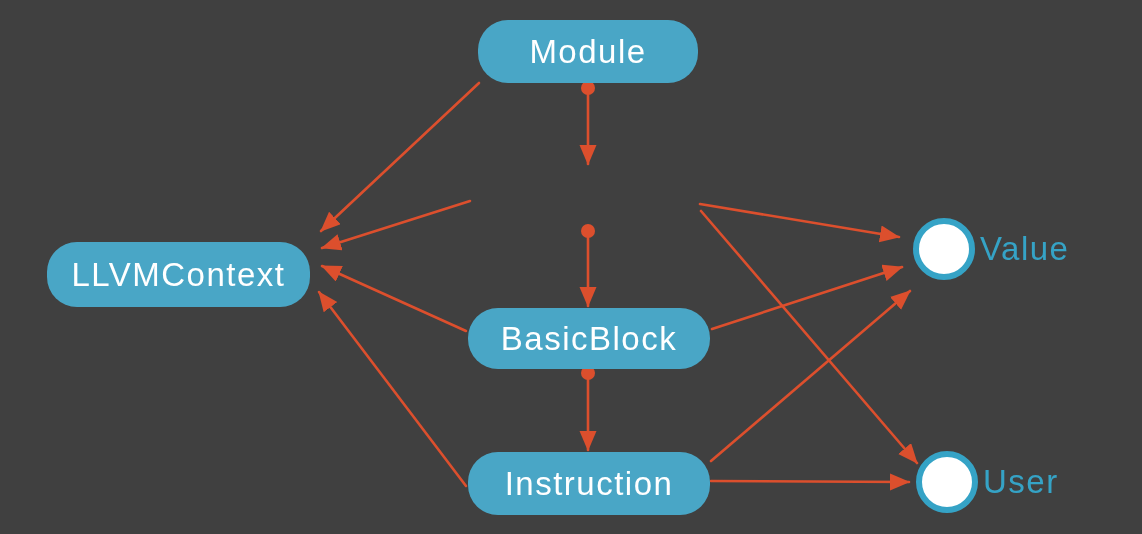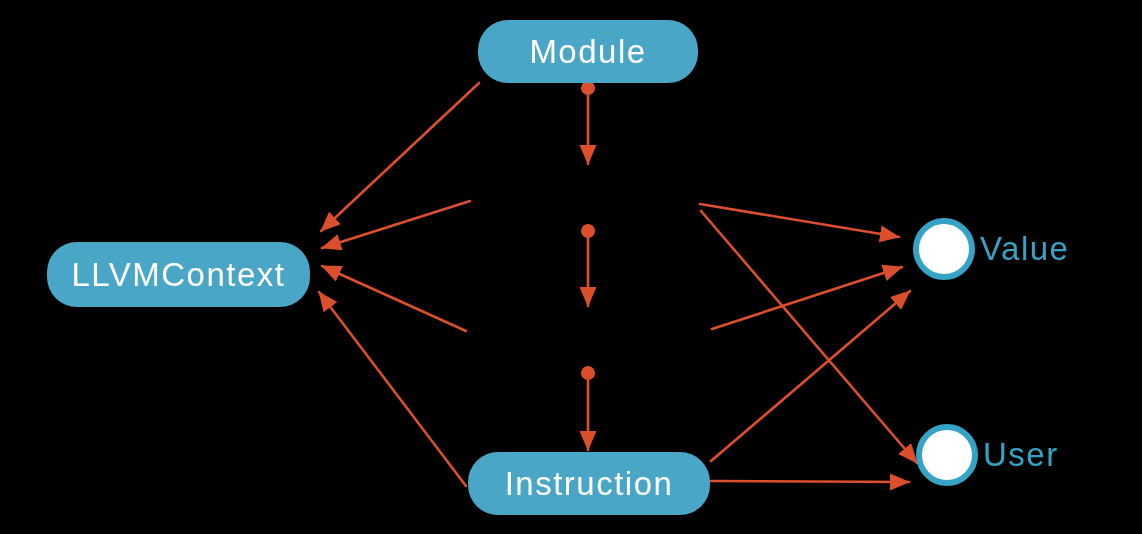--- a/index.html
+++ b/index.html
@@ -4,21 +4,21 @@
 <style>
   html, body {
     margin: 0;
     padding: 0;
     background: #ffffff;
   }
   .canvas {
     position: relative;
     width: 1142px;
     height: 534px;
-    background: #000000;
+    background: #404040;
     overflow: hidden;
     font-family: "Liberation Sans", sans-serif;
   }
   #edges-svg {
     position: absolute;
     left: 0;
     top: 0;
     width: 1142px;
     height: 534px;
     z-index: 1;
@@ -54,21 +54,21 @@
   #node-llvmcontext { left:  47px; top: 218px; width: 263px; height: 65px; margin-top: 24px; }
   .circle-node {
     position: absolute;
     z-index: 2;
     display: flex;
     align-items: center;
     gap: 5px;
     height: 62px;
   }
   #node-value { left: 913px; top: 218px; }
-  #node-user  { left: 916px; top: 424px; }
+  #node-user  { left: 916px; top: 451px; }
   .circle {
     display: inline-block;
     width: 50px;
     height: 50px;
     border: 6px solid var(--accent);
     border-radius: 50%;
     background: #ffffff;
     box-sizing: content-box;
   }
   .circle-label {
@@ -104,20 +104,23 @@
       <line x1="711" y1="461" x2="910" y2="291" marker-end="url(#arrowhead)"></line>
       <line x1="701" y1="211" x2="917" y2="463" marker-end="url(#arrowhead)"></line>
       <line x1="711" y1="481" x2="909" y2="482" marker-end="url(#arrowhead)"></line>
     </svg>
 
   <div class="node box" id="node-module">
     <span class="node-label">Module</span>
   </div>
 
 
+  <div class="node box" id="node-basicblock">
+    <span class="node-label">BasicBlock</span>
+  </div>
 
   <div class="node box" id="node-instruction">
     <span class="node-label">Instruction</span>
   </div>
 
   <div class="node box" id="node-llvmcontext">
     <span class="node-label">LLVMContext</span>
   </div>
 
   <div class="circle-node" id="node-value">

